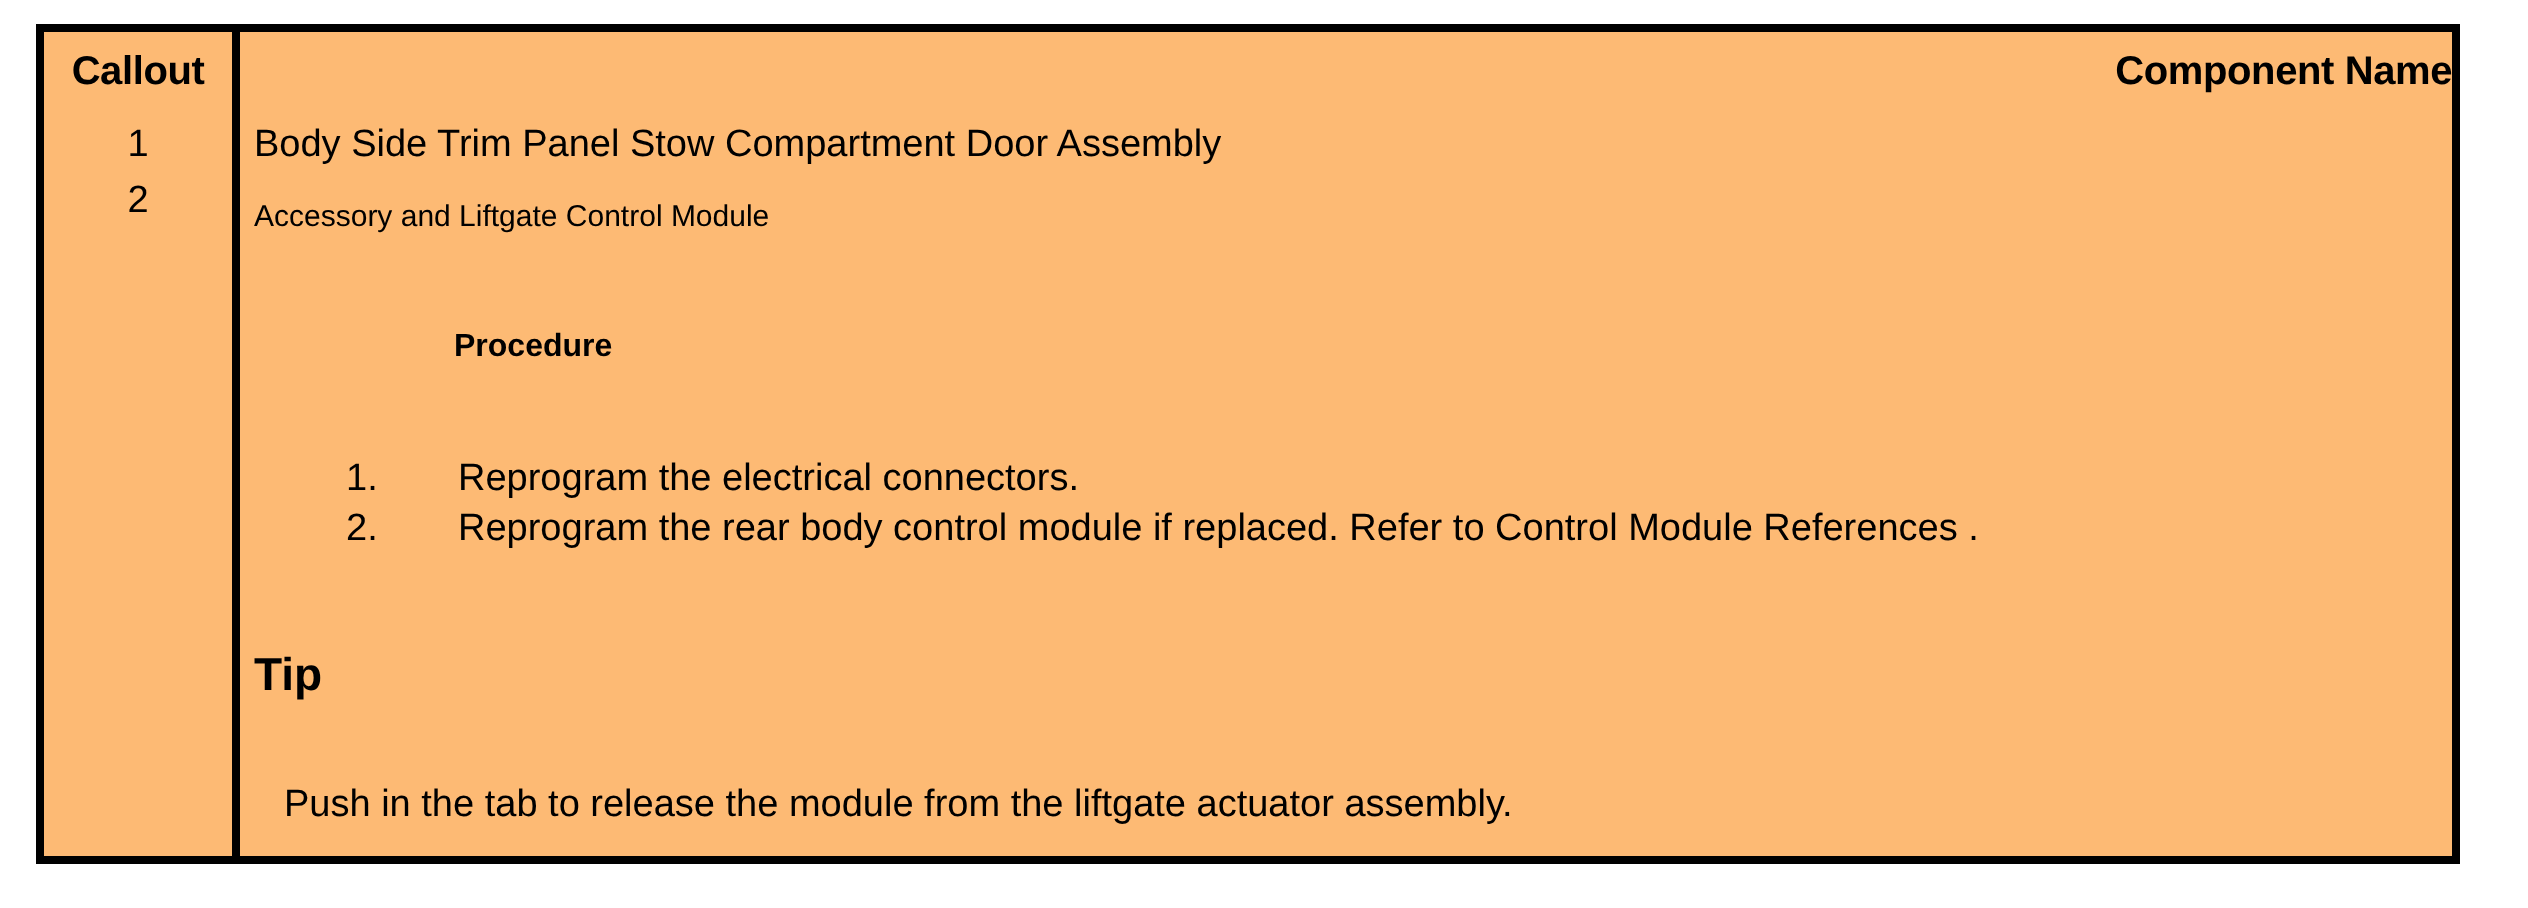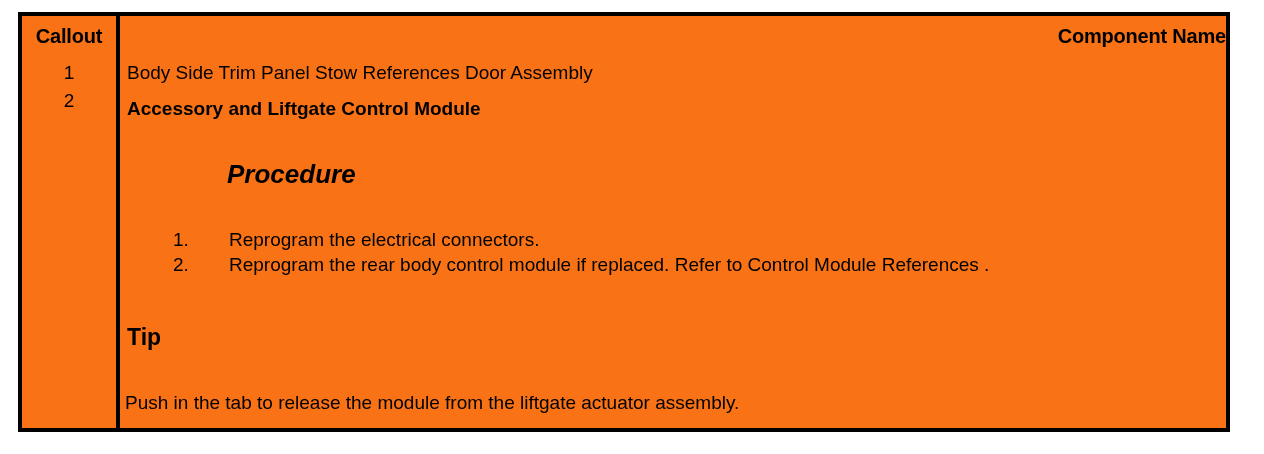--- a/index.html
+++ b/index.html
@@ -38,21 +38,21 @@
     width: 100%;
     table-layout: fixed;
     background: #ffffff;
   }
 
   table.callout-table td,
   table.callout-table th {
     border: 0;
     padding: 0;
     vertical-align: top;
-    background: #f97316;
+    background: #fdba74;
   }
 
   
   col.col-callout { width: 96px; }
   col.col-name    { width: auto; }
 
   
   tr.row-head > * { border-bottom: 4px solid #000; }
   tr.row-1    > * { border-bottom: 4px solid #000; }
 
@@ -113,35 +113,33 @@
     height: 338px;
     padding-left: 7px;
     box-sizing: border-box;
     font-size: 19px;
   }
 
   .line-intro {
     position: absolute;
     left: 7px;
     top: 7px;
-    font-size: 19px;
-    line-height: 24px;
-    white-space: nowrap;
-    font-weight: bold;
+    font-size: 15px;
+    line-height: 24px;
+    white-space: nowrap;
   }
 
   .heading-procedure {
     position: absolute;
     left: 107px;       
     top: 72px;
-    font-size: 26px;
-    font-weight: bold;
-    line-height: 24px;
-    white-space: nowrap;
-    font-style: italic;
+    font-size: 16px;
+    font-weight: bold;
+    line-height: 24px;
+    white-space: nowrap;
   }
 
   ol.steps {
     position: absolute;
     left: 0;
     top: 137px;
     margin: 0;
     padding: 0;
     list-style: none;
   }
@@ -165,21 +163,21 @@
     left: 7px;
     top: 235px;
     font-size: 23px;
     font-weight: bold;
     line-height: 24px;
     white-space: nowrap;
   }
 
   .line-tipbody {
     position: absolute;
-    left: 5px;
+    left: 22px;
     top: 301px;
     font-size: 19px;
     line-height: 24px;
     white-space: nowrap;
   }
 </style>
 </head>
 <body>
 
 <div class="page">
@@ -191,21 +189,21 @@
       </colgroup>
       <tbody>
 
         <tr class="row-head">
           <th class="cell-callout hdr-callout">Callout</th>
           <th class="hdr-name">Component Name</th>
         </tr>
 
         <tr class="row-1">
           <td class="cell-callout r1-callout">1</td>
-          <td class="r1-name">Body Side Trim Panel Stow References Door Assembly</td>
+          <td class="r1-name">Body Side Trim Panel Stow Compartment Door Assembly</td>
         </tr>
 
         <tr class="row-2">
           <td class="cell-callout r2-callout">2</td>
           <td class="r2-name">
             <div class="body-block">
 
               <div class="line-intro">Accessory and Liftgate Control Module</div>
 
               <div class="heading-procedure">Procedure</div>

